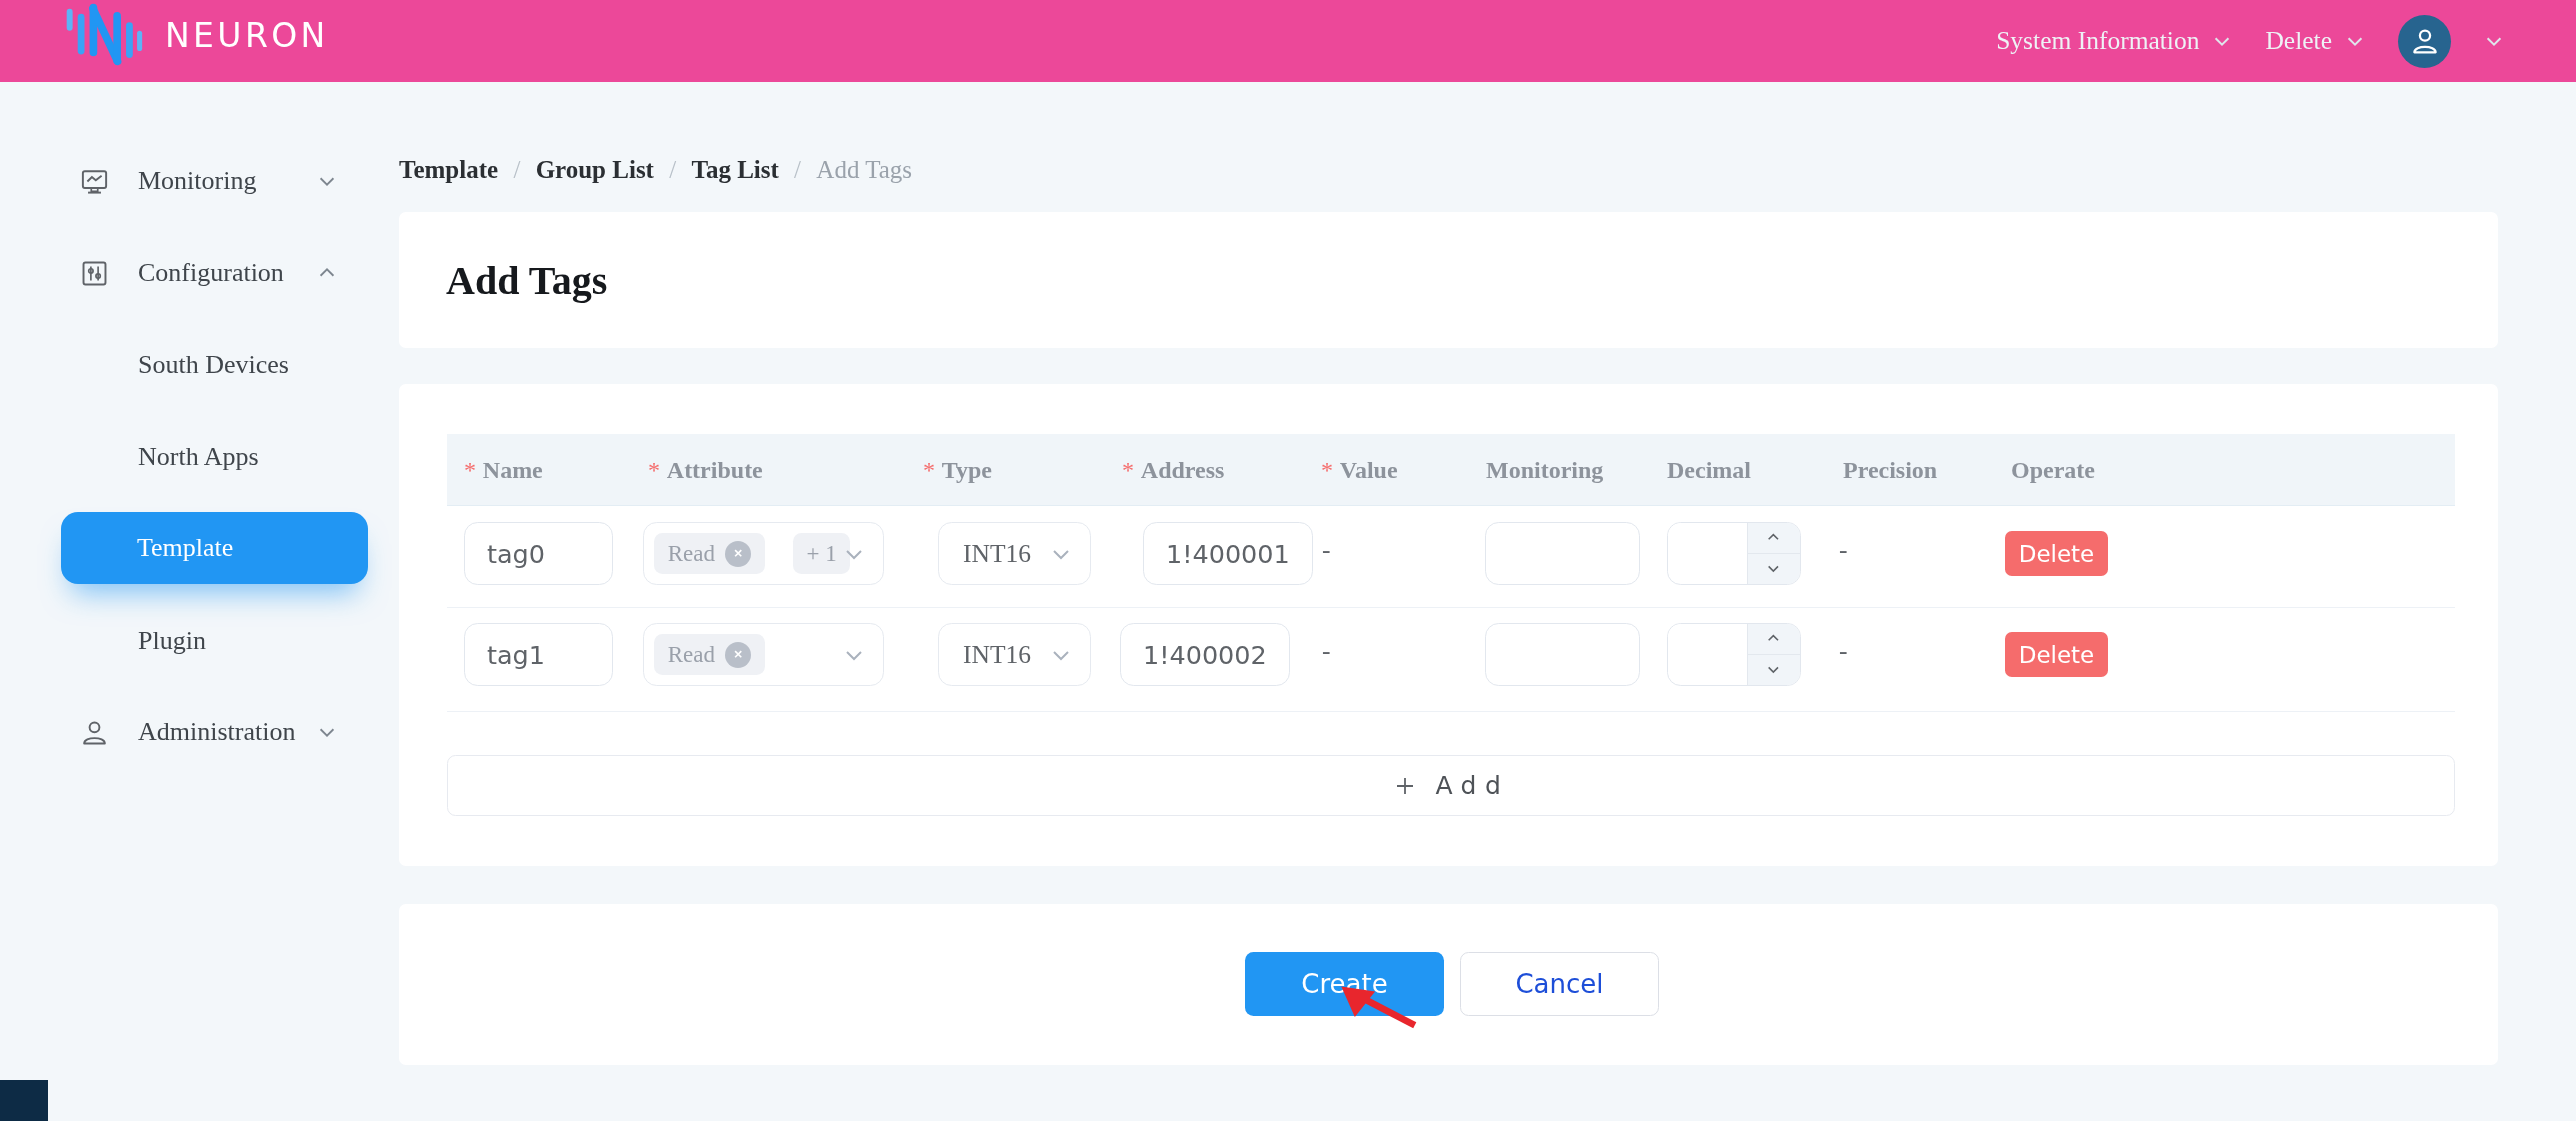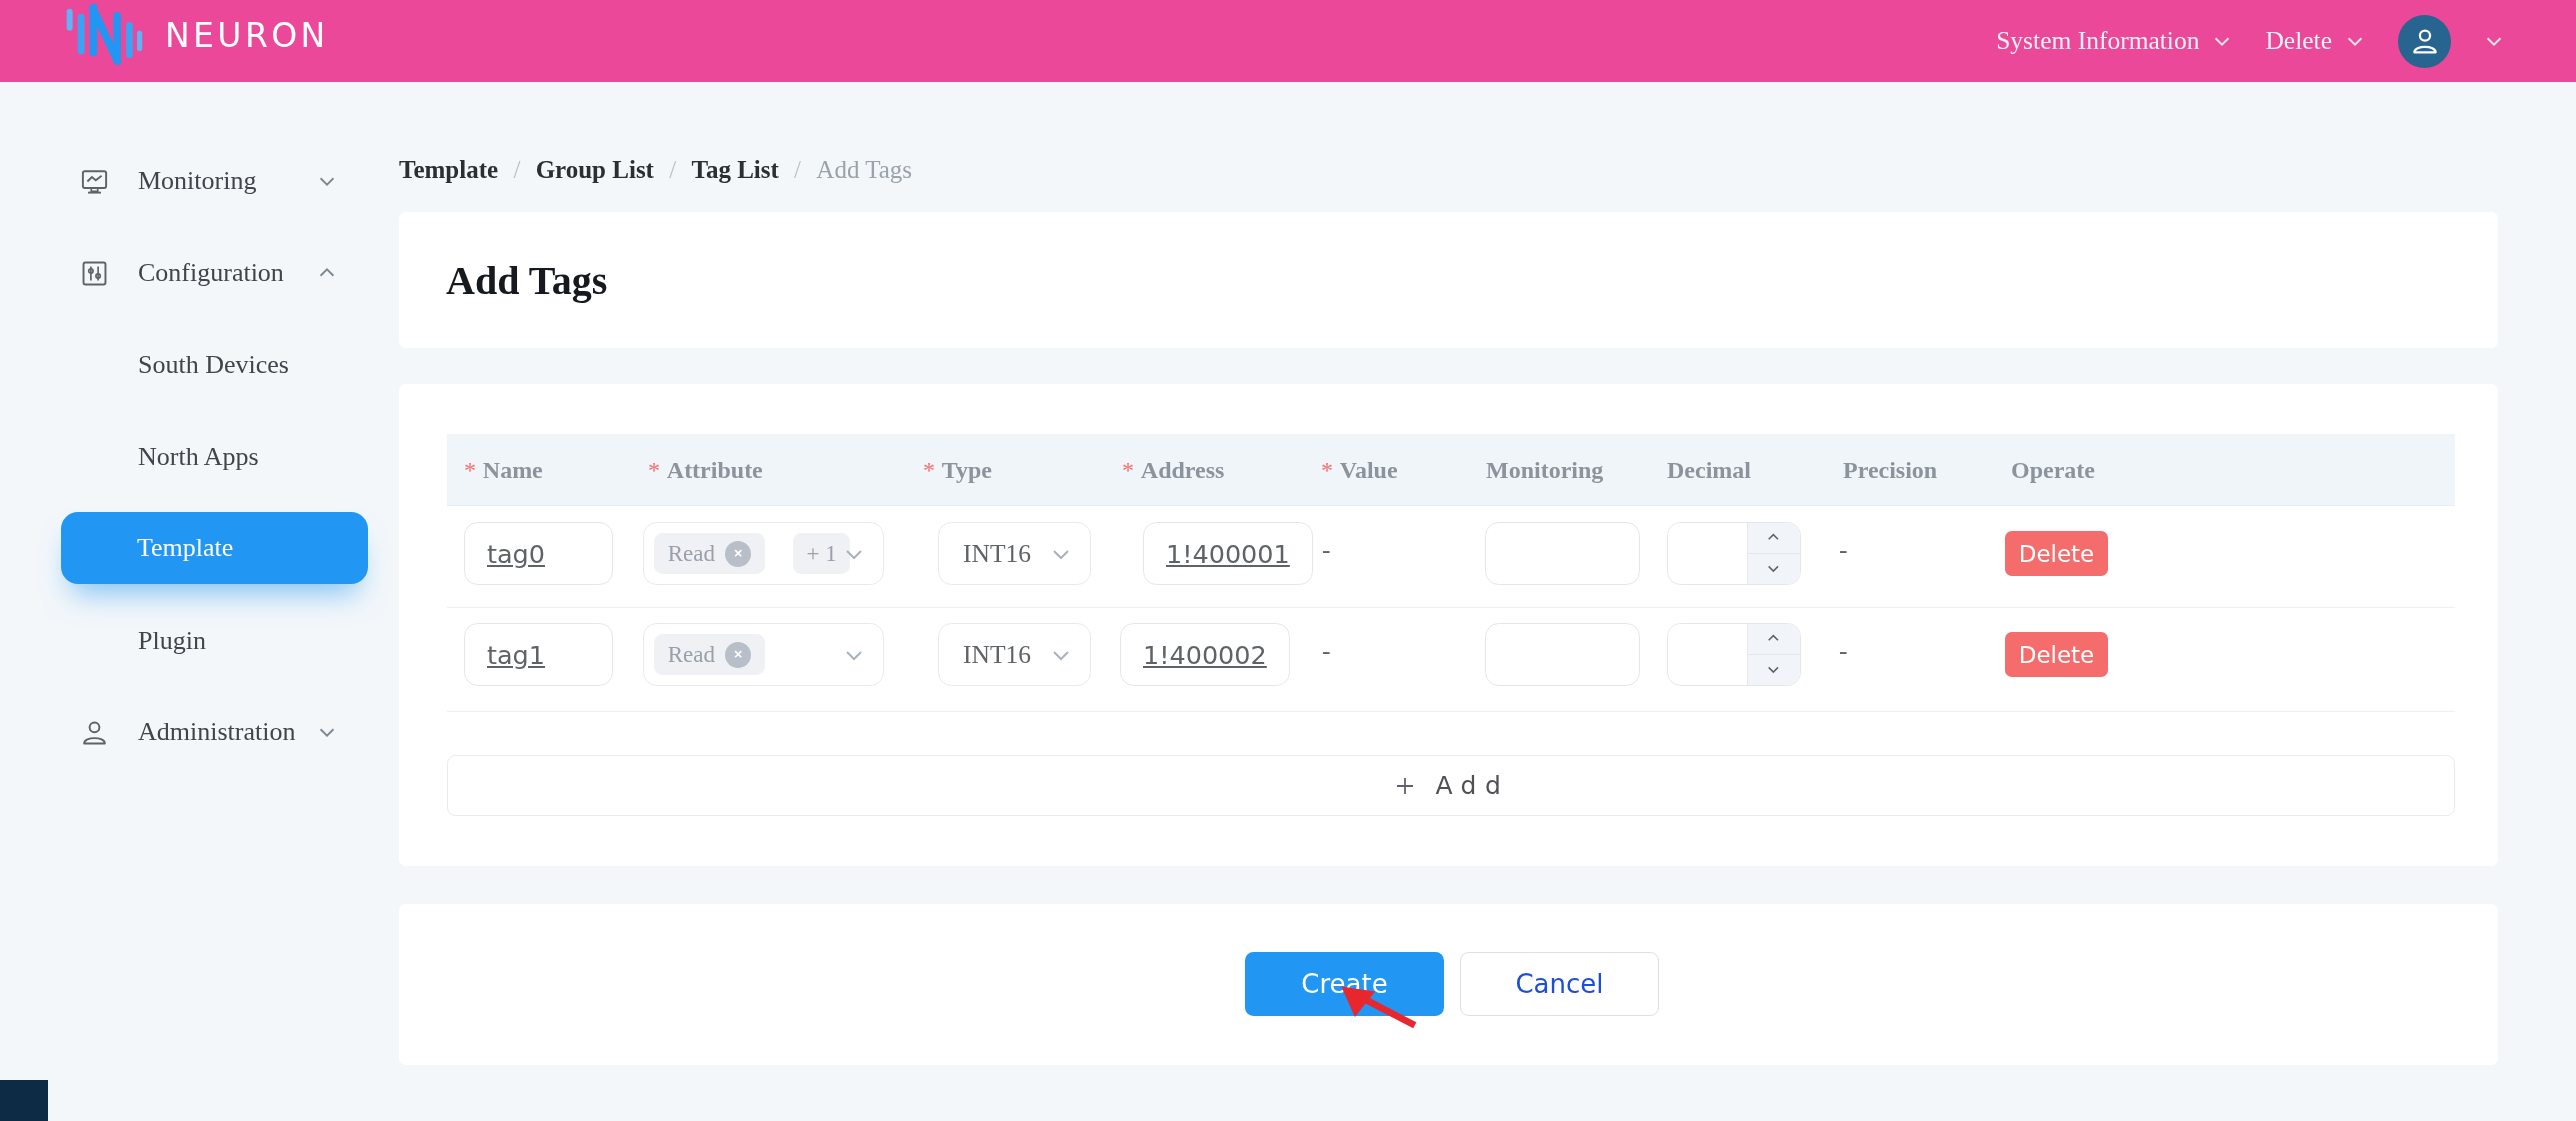--- a/index.html
+++ b/index.html
@@ -41,21 +41,21 @@
   .card-footer { left:399px; top:904px; width:2099px; height:161px; }
 
   
   .thead { position:absolute; left:48px; top:50px; width:2008px; height:72px; background:#f0f5f9; border-bottom:1.7px solid #e3edf4; }
   .th { position:absolute; top:50%; transform:translateY(-50%); font-size:24px; font-weight:700; color:#8d939c; white-space:nowrap; }
   .req { color:#f56c6c; margin-right:6.8px; font-weight:400; }
   .divider { position:absolute; left:48px; width:2008px; height:0; border-top:1.7px solid #edf1f6; }
 
   .tb-input { position:absolute; height:63px; background:#fff; border:1.7px solid #e2e7ee; border-radius:13.6px;
               font-size:25.5px; color:#5f6368; padding:16px 22px; outline:none;
-              font-family:"DejaVu Sans","Liberation Sans",sans-serif;text-decoration:underline; }
+              font-family:"DejaVu Sans","Liberation Sans",sans-serif; }
   .tb-select { position:absolute; height:63px; background:#fff; border:1.7px solid #e6eaf0; border-radius:13.6px; display:flex; align-items:center; cursor:pointer; }
   .tb-select .sel-chev { position:absolute; right:17px; width:24px; height:24px; }
   .sel-text { font-size:25.5px; color:#5f6368; padding-left:24px; }
   .chips { display:flex; align-items:center; gap:28px; padding-left:10.2px; }
   .chip { display:flex; align-items:center; gap:10.2px; background:#eff1f5; border-radius:8.5px; height:41px; padding:0 13.6px;
           font-size:23px; color:#9aa0aa; }
   .chip-close { width:26px; height:26px; border-radius:50%; background:#b9bfc9; display:flex; align-items:center; justify-content:center; cursor:pointer; }
   .dash { position:absolute; font-size:25.5px; color:#5f6368; }
 
   .stepper { position:absolute; width:134px; height:63px; border:1.7px solid #e2e7ee; border-radius:13.6px; background:#fff; overflow:hidden; }

